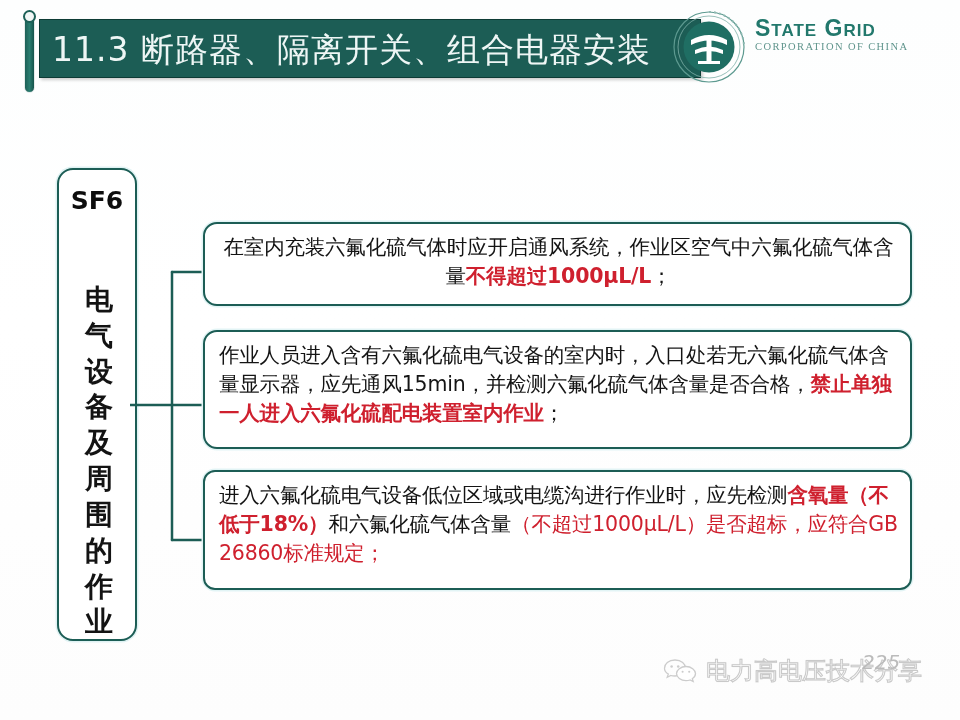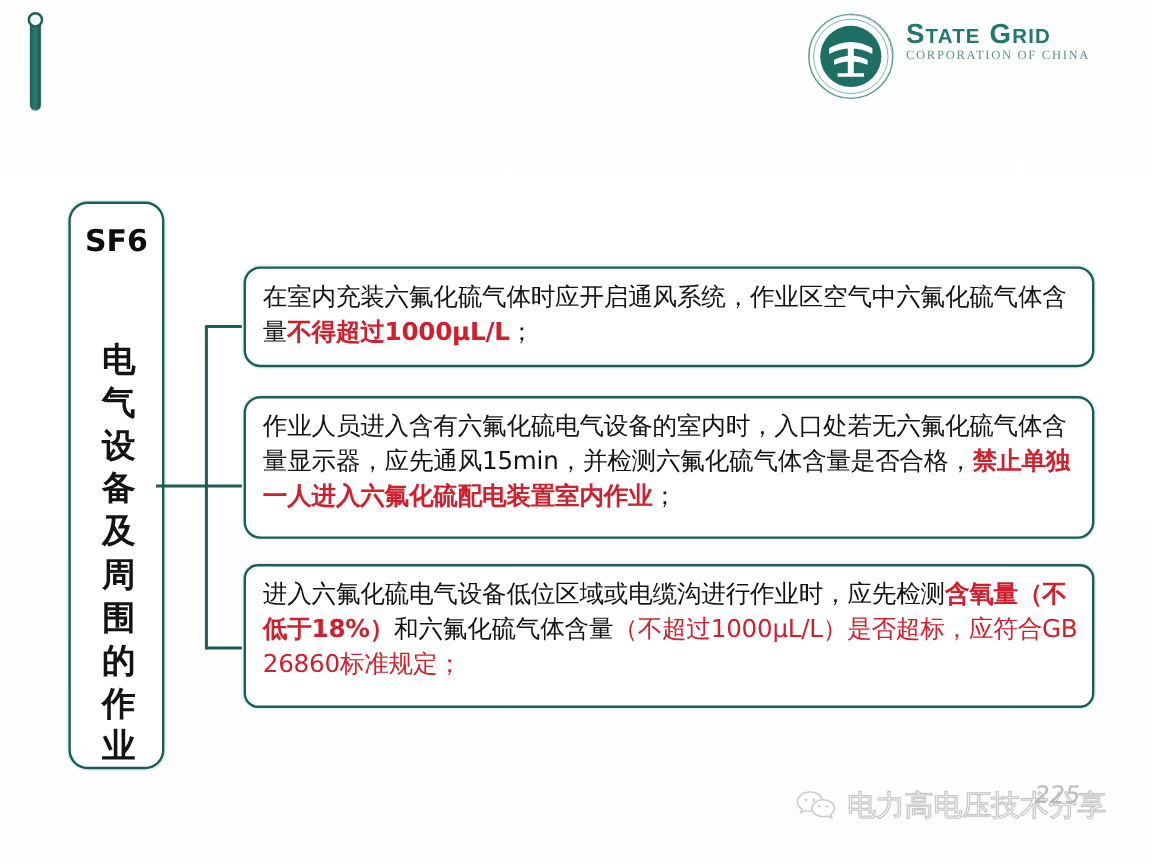--- a/index.html
+++ b/index.html
@@ -206,21 +206,21 @@
     font-size: 20.5px;
     line-height: 1.42;
     color: #141414;
     font-family: "DejaVu Sans", "Liberation Sans", sans-serif;
     letter-spacing: -0.2px;
   }
   .red { color: #cf202e; }
   .red-b { color: #cf202e; font-weight: bold; }
   .blk { color: #141414; }
 
-  #box1 { left: 203px; top: 222px; width: 709px; height: 84px; }
+  #box1 { left: 203px; top: 222px; width: 709px; height: 84px; text-align: center; }
   #box2 { left: 203px; top: 330px; width: 709px; height: 119px; }
   #box3 { left: 203px; top: 470px; width: 709px; height: 120px; border-radius: 12px; }
 
   
   #footer-watermark {
     position: absolute;
     left: 663px;
     top: 655px;
     display: flex;
     align-items: center;
@@ -248,20 +248,23 @@
 </head>
 <body>
 
 <div id="slide">
 
   <div id="header-zone">
 
     <div id="header-pin"></div>
     <div id="header-pin-cap"></div>
 
+    <div id="header-bar">
+      <div id="header-title">11.3 断路器、隔离开关、组合电器安装</div>
+    </div>
 
     <div id="sg-emblem">
       <svg width="82" height="82" viewBox="0 0 82 82" xmlns="http://www.w3.org/2000/svg">
         <circle cx="41" cy="41" r="35" fill="none" stroke="#5d9a90" stroke-width="1.2"></circle>
         <circle cx="41" cy="41" r="31" fill="none" stroke="#7fb0a8" stroke-width="0.8"></circle>
         <circle cx="41" cy="41" r="25.5" fill="#1f6e63"></circle>
         <path d="M 23 34 Q 41 24 59 34 L 59 39 Q 41 30 23 39 Z" fill="#ffffff"></path>
         <path d="M 27 44 Q 41 37 55 44 L 55 48 Q 41 42 27 48 Z" fill="#ffffff"></path>
         <path d="M 38.5 30 L 43.5 30 L 43.5 57 L 38.5 57 Z" fill="#ffffff"></path>
         <path d="M 30 55 L 52 55 L 52 58 L 30 58 Z" fill="#ffffff"></path>

